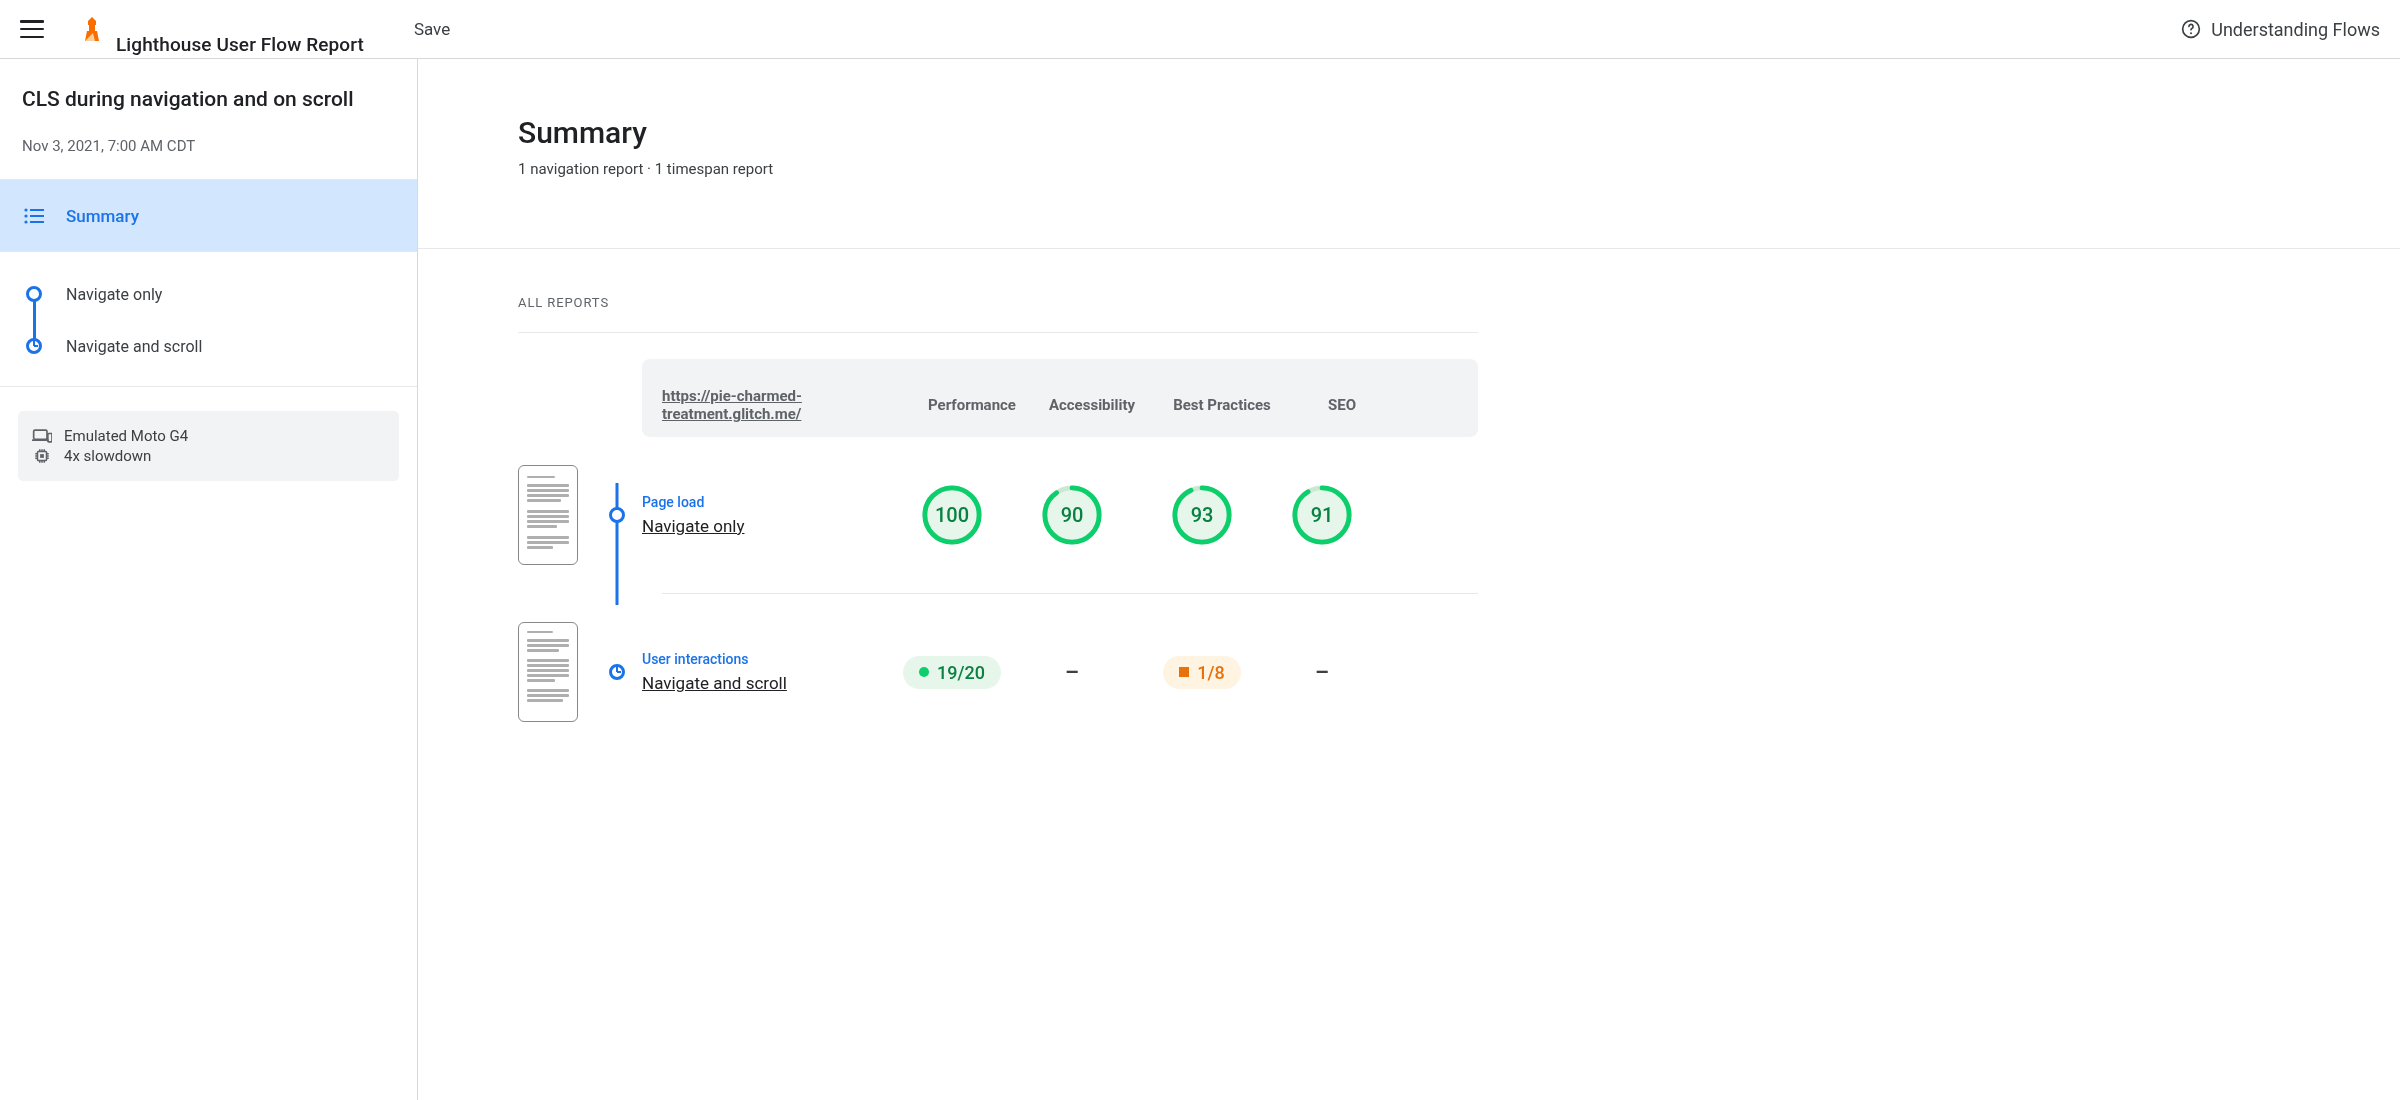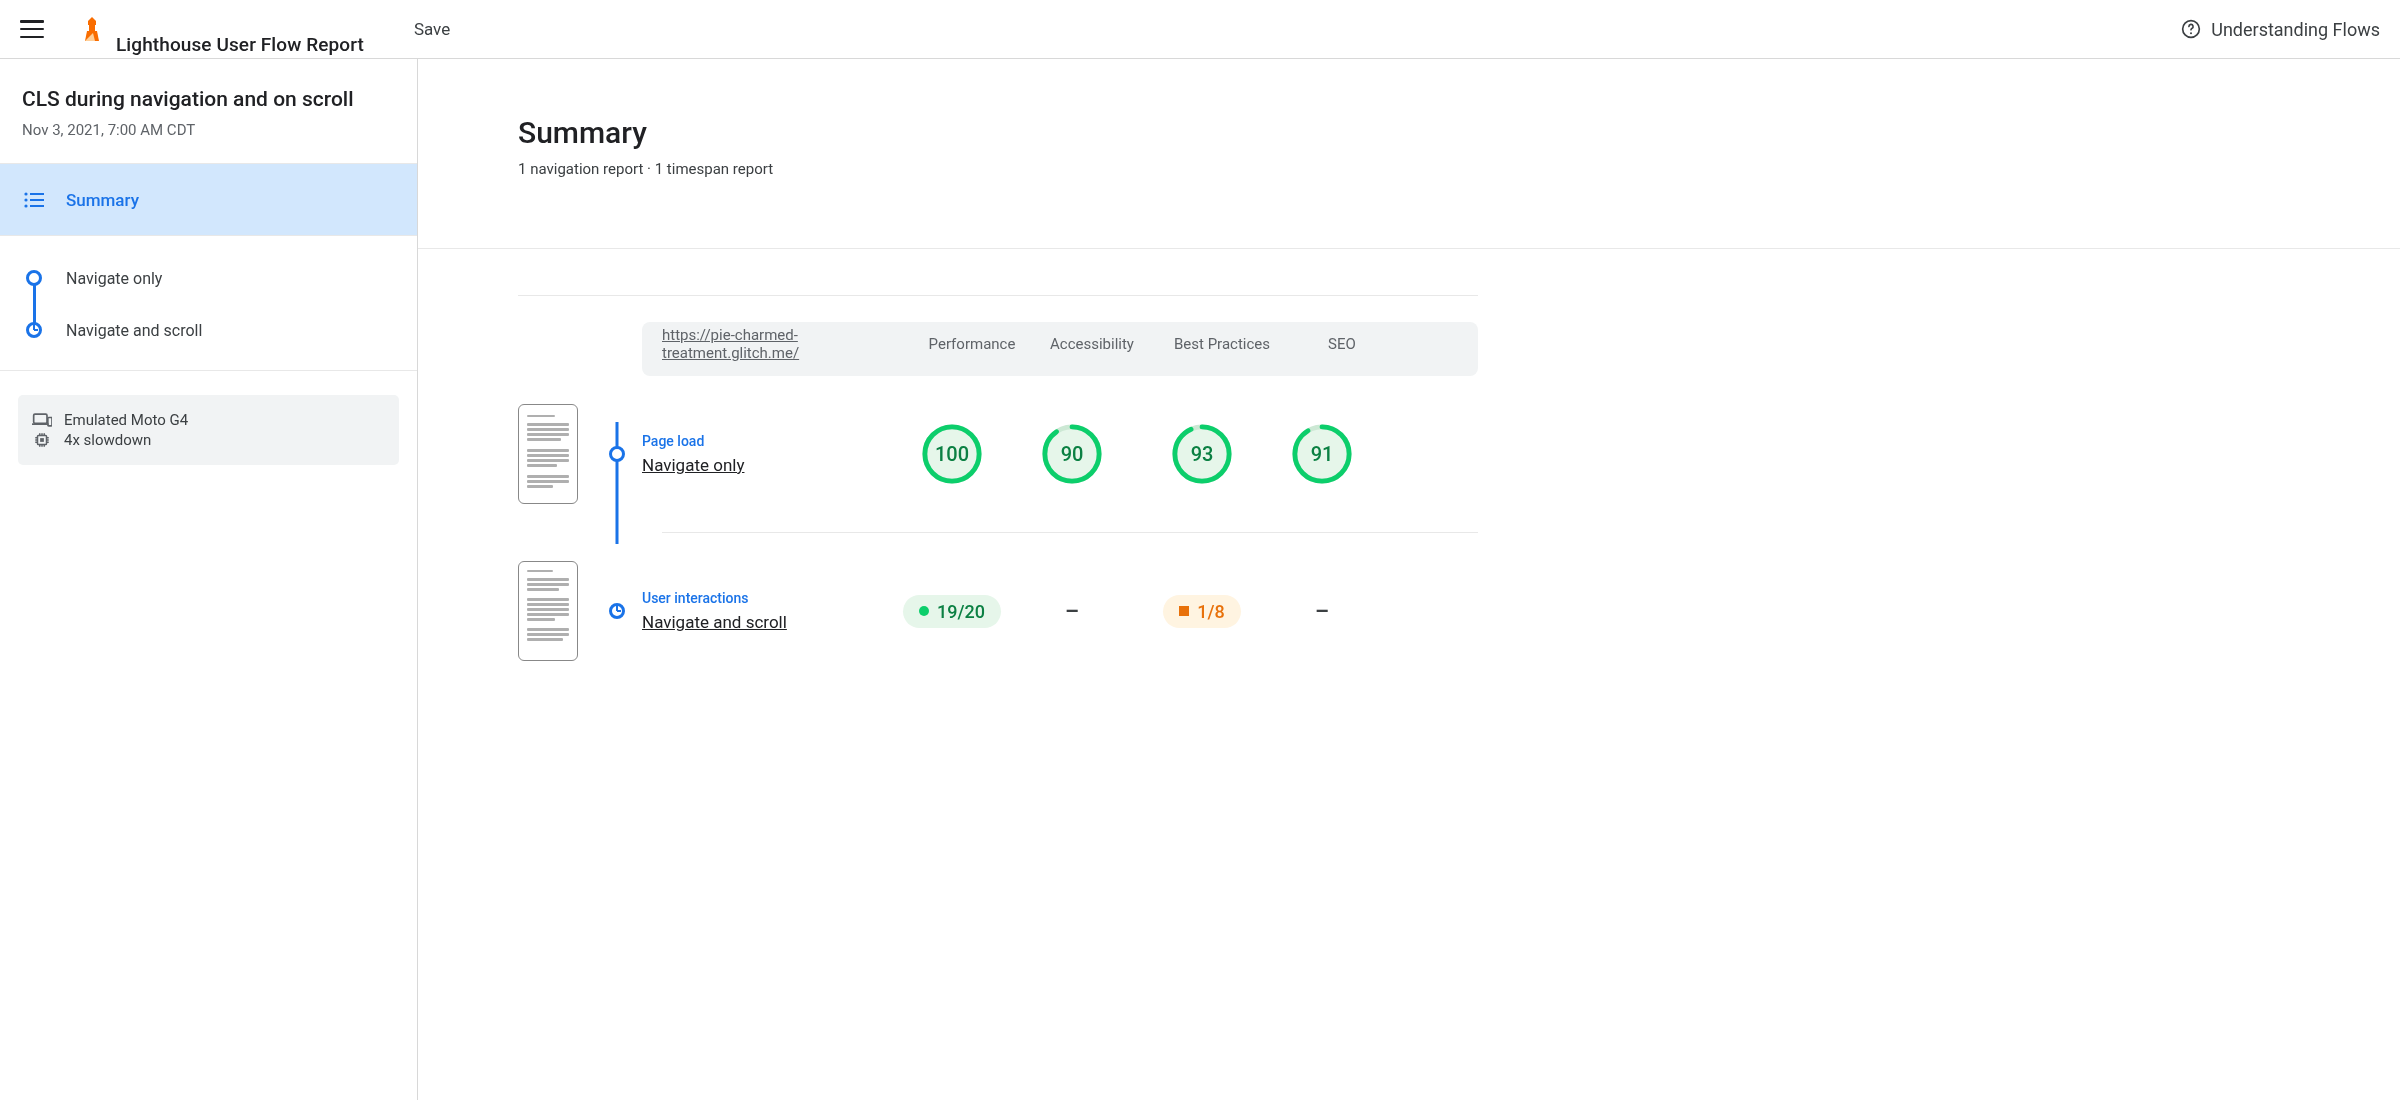--- a/index.html
+++ b/index.html
@@ -42,21 +42,21 @@
     background: #fff;
     display: flex; flex-direction: column;
   }
   .main { flex: 1; }
 
   
   .side-header {
     padding: 28px 22px 24px 22px;
     border-bottom: 1px solid #e8e8e8;
   }
-  .side-header h1 { font-size: 21px; font-weight: 500; margin-bottom: 10px; }
+  .side-header h1 { font-size: 21px; font-weight: 500; margin-bottom: 26px; }
   .side-header .date { font-size: 15px; color: #5f6368; }
 
   
   .side-summary {
     display: flex; align-items: center;
     height: 72px;
     padding-left: 22px;
     background: #d2e7fd;
     border-bottom: 1px solid #e8e8e8;
     cursor:pointer;
@@ -104,23 +104,24 @@
   .divider-full { border-top: 1px solid #e8e8e8; margin-top: 70px; }
 
   .reports-section { padding: 46px 0 0 100px; max-width: 1060px; }
   .reports-label { font-size: 13px; letter-spacing: .9px; color:#5f6368; margin-bottom: 22px; }
   .reports-hr { border-top: 1px solid #e8e8e8; margin-bottom: 26px; }
   .tbl-head-row {
     background: #f1f3f4;
     display: grid;
     grid-template-columns: 250px 120px 120px 140px 100px;
     align-items: center;
-    padding: 4px 0 14px 20px;
+    padding: 28px 0 14px 20px;
     margin-left: 124px;
     border-radius: 8px;
+    font-weight: bold;
   }
   .tbl-head-row .url { font-size: 15px; color:#5f6368; text-decoration: underline; cursor:pointer; }
   .tbl-head-row .col { font-size: 15px; color:#5f6368; text-align:center; }
 
   .report-row {
     display: grid;
     grid-template-columns: 74px 50px 250px 120px 120px 140px 100px;
     align-items: center;
     padding: 28px 0;
     margin-left: 0;
@@ -260,20 +261,21 @@
   <div class="main">
     <div class="main-inner">
       <div class="main-title">
         <h2>Summary</h2>
         <div class="sub">1 navigation report · 1 timespan report</div>
       </div>
     </div>
     <div class="divider-full"></div>
 
     <div class="reports-section">
+      <div class="reports-label">ALL REPORTS</div>
       <div class="reports-hr"></div>
 
       <div class="tbl-head-row">
         <div class="url">https://pie-charmed-treatment.glitch.me/</div>
         <div class="col">Performance</div>
         <div class="col">Accessibility</div>
         <div class="col">Best Practices</div>
         <div class="col">SEO</div>
       </div>
 

